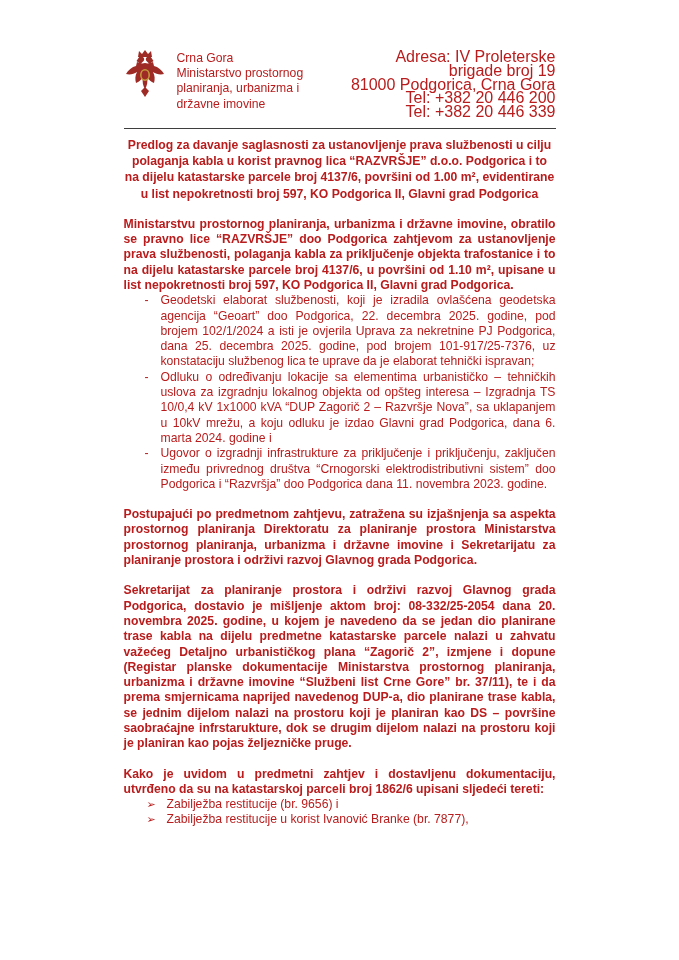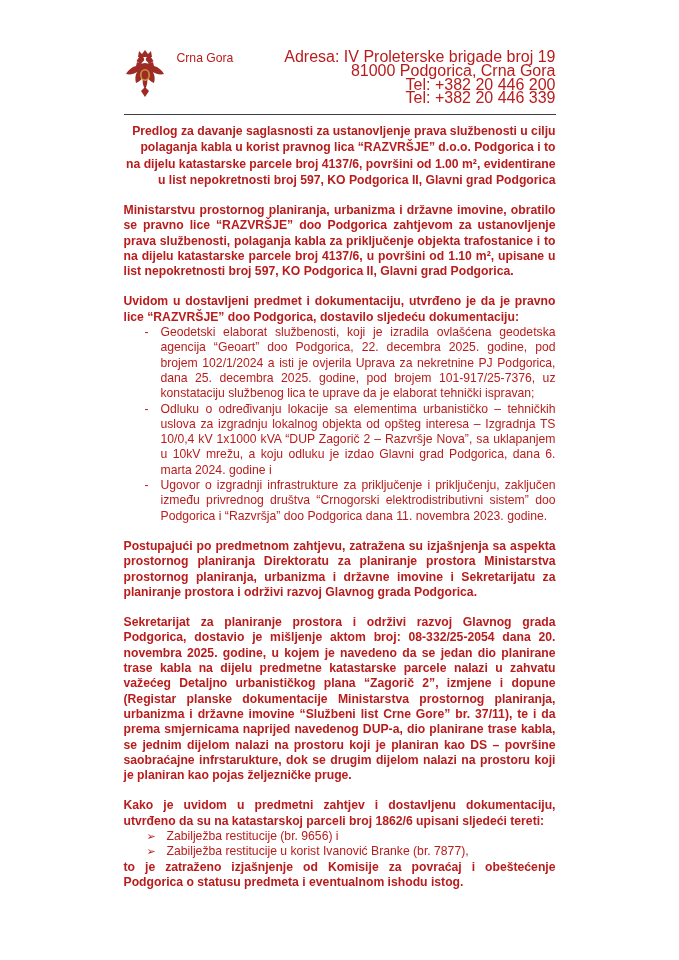--- a/index.html
+++ b/index.html
@@ -14,21 +14,21 @@
     font-size: 12.2px;
     line-height: 15.3px;
     color: #b91c1c;
   }
   .doc-header { display: flex; justify-content: space-between; align-items: flex-start; }
   .header-left { display: flex; gap: 11px; align-items: flex-start; }
   .logo { width: 42px; flex-shrink: 0; }
   .ministry-text { padding-top: 2px; max-width: 218px; line-height: 15.2px; }
   .header-right { text-align: right; font-size: 16px; line-height: 13.8px; padding-top: 1px; }
   .rule { border-top: 1.5px solid #3e3e3e; margin-top: 9px; }
-  .title { font-weight: bold; text-align: right; margin-top: 8px; line-height: 16.2px; }
+  .title { font-weight: bold; text-align: center; margin-top: 8px; line-height: 16.2px; }
   .para { margin: 15px 0 0 0; text-align: justify; font-weight: bold; }
   .para.no-gap { margin-top: 0; }
   .dash-list { padding-left: 21px; }
   .item-row { display: flex; }
   .item-row .bullet { width: 16px; flex-shrink: 0; }
   .item-row .li-text { flex: 1; text-align: justify; }
   .arrow-list { padding-left: 23px; }
   .arrow-list .bullet { width: 20px; font-size: 11px; }
 </style>
 </head>
@@ -46,39 +46,39 @@
             <path d="M27.5 9 a3 3 0 1 0 -4 4 l2 2 4-3 z"></path>
             <path d="M21 14 c-3 1-6 0-8-1 l-1 4 c-4 1-8 4-10 8 4 1 8 0 11-2 -2 4-2 7-1 11 3-1 5-3 7-6 -1 5 0 9 2 12 2-3 3-7 2-12 2 3 4 5 7 6 1-4 1-7-1-11 3 2 7 3 11 2 -2-4-6-7-10-8 l-1-4 c-2 1-5 2-8 1 z"></path>
             <path d="M17 42 l4-4 4 4 -4 6 z"></path>
           </g>
           <ellipse cx="21" cy="26" rx="5" ry="6" fill="#c49a3c"></ellipse>
           <ellipse cx="21" cy="26" rx="3.4" ry="4.4" fill="#9e2b25"></ellipse>
         </svg>
       </div>
       <div class="ministry-text">
         <div>Crna Gora</div>
+        <div>Ministarstvo prostornog planiranja, urbanizma i državne imovine</div>
       </div>
     </div>
     <div class="header-right">
       <div>Adresa: IV Proleterske brigade broj 19</div>
       <div>81000 Podgorica, Crna Gora</div>
       <div>Tel: +382 20 446 200</div>
       <div>Tel: +382 20 446 339</div>
     </div>
   </div>
 
   <div class="rule"></div>
 
   <div class="title">Predlog za davanje saglasnosti za ustanovljenje prava službenosti u cilju polaganja kabla u korist pravnog lica “RAZVRŠJE” d.o.o. Podgorica i to na dijelu katastarske parcele broj 4137/6, površini od 1.00 m², evidentirane u list nepokretnosti broj 597, KO Podgorica II, Glavni grad Podgorica</div>
 
   <div class="body">
 
     <p class="para">Ministarstvu prostornog planiranja, urbanizma i državne imovine, obratilo se pravno lice “RAZVRŠJE” doo Podgorica zahtjevom za ustanovljenje prava službenosti, polaganja kabla za priključenje objekta trafostanice i to na dijelu katastarske parcele broj 4137/6, u površini od 1.10 m², upisane u list nepokretnosti broj 597, KO Podgorica II, Glavni grad Podgorica.</p>
 
-    <p class="para">Uvidom u dostavljeni predmet i dokumentaciju, utvrđeno je da je pravno lice “RAZVRŠJE” doo Podgorica, dostavilo sljedeću dokumentaciju:</p>
 
     <div class="dash-list">
       <div class="item-row">
         <span class="bullet">-</span>
         <span class="li-text">Geodetski elaborat službenosti, koji je izradila ovlašćena geodetska agencija “Geoart” doo Podgorica, 22. decembra 2025. godine, pod brojem 102/1/2024 a isti je ovjerila Uprava za nekretnine PJ Podgorica, dana 25. decembra 2025. godine, pod brojem 101-917/25-7376, uz konstataciju službenog lica te uprave da je elaborat tehnički ispravan;</span>
       </div>
       <div class="item-row">
         <span class="bullet">-</span>
         <span class="li-text">Odluku o određivanju lokacije sa elementima urbanističko – tehničkih uslova za izgradnju lokalnog objekta od opšteg interesa – Izgradnja TS 10/0,4 kV 1x1000 kVA “DUP Zagorič 2 – Razvršje Nova”, sa uklapanjem u 10kV mrežu, a koju odluku je izdao Glavni grad Podgorica, dana 6. marta 2024. godine i</span>
       </div>
@@ -99,17 +99,16 @@
       <div class="item-row">
         <span class="bullet">➢</span>
         <span class="li-text">Zabilježba restitucije (br. 9656) i</span>
       </div>
       <div class="item-row">
         <span class="bullet">➢</span>
         <span class="li-text">Zabilježba restitucije u korist Ivanović Branke (br. 7877),</span>
       </div>
     </div>
 
-    <p class="para no-gap">to je zatraženo izjašnjenje od Komisije za povraćaj i obeštećenje Podgorica o statusu predmeta i eventualnom ishodu istog.</p>
 
   </div>
 
 </div>
 
 </body></html>

